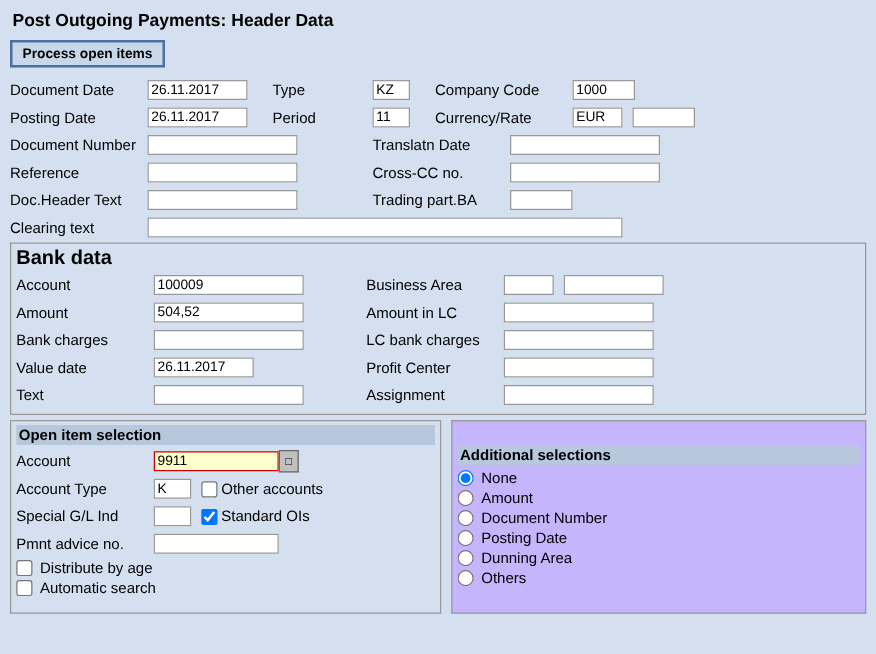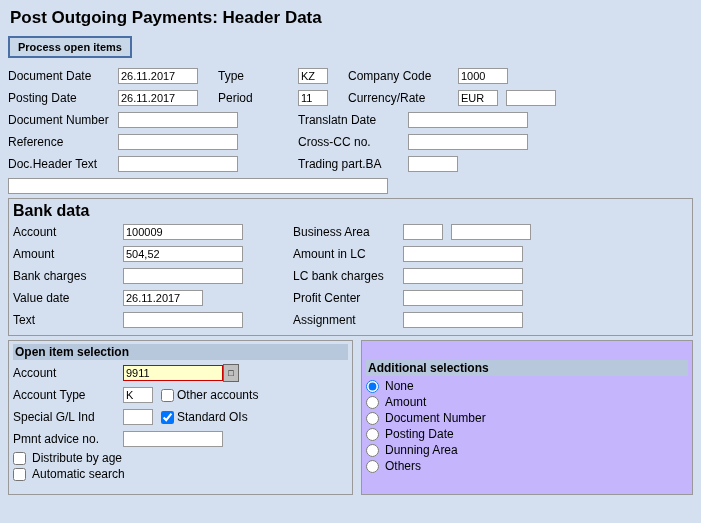--- a/index.html
+++ b/index.html
@@ -7,21 +7,21 @@
       font-family: Arial, sans-serif;
       font-size: 12px;
       background: #d4e0f0;
       width: 701px;
       height: 523px;
       overflow: hidden;
     }
     .title-bar {
       background: #d4e0f0;
       padding: 8px 10px 4px 10px;
-      font-size: 17px;
+      font-size: 14px;
       font-weight: bold;
       color: #000;
     }
     .toolbar {
       background: #d4e0f0;
       padding: 4px 8px;
     }
     .toolbar-btn {
       background: #c8d8e8;
       border: 2px solid #4a6fa5;
@@ -192,20 +192,21 @@
 
   <div class="form-row">
     <span class="label">Doc.Header Text</span>
     <input type="text" class="w120" value="" style="">
     <span class="spacer" style="width:60px;"></span>
     <span class="label">Trading part.BA</span>
     <input type="text" class="w50" value="" style="">
   </div>
 
   <div class="form-row">
+    <span class="label">Clearing text</span>
     <input type="text" style="width: 380px;" value="">
   </div>
 
   <div class="bank-section">
     <div class="bank-section-header">Bank data</div>
 
     <div class="form-row">
       <span class="label">Account</span>
       <input type="text" class="w120" value="100009" style="">
       <span style="width:50px;"></span>

